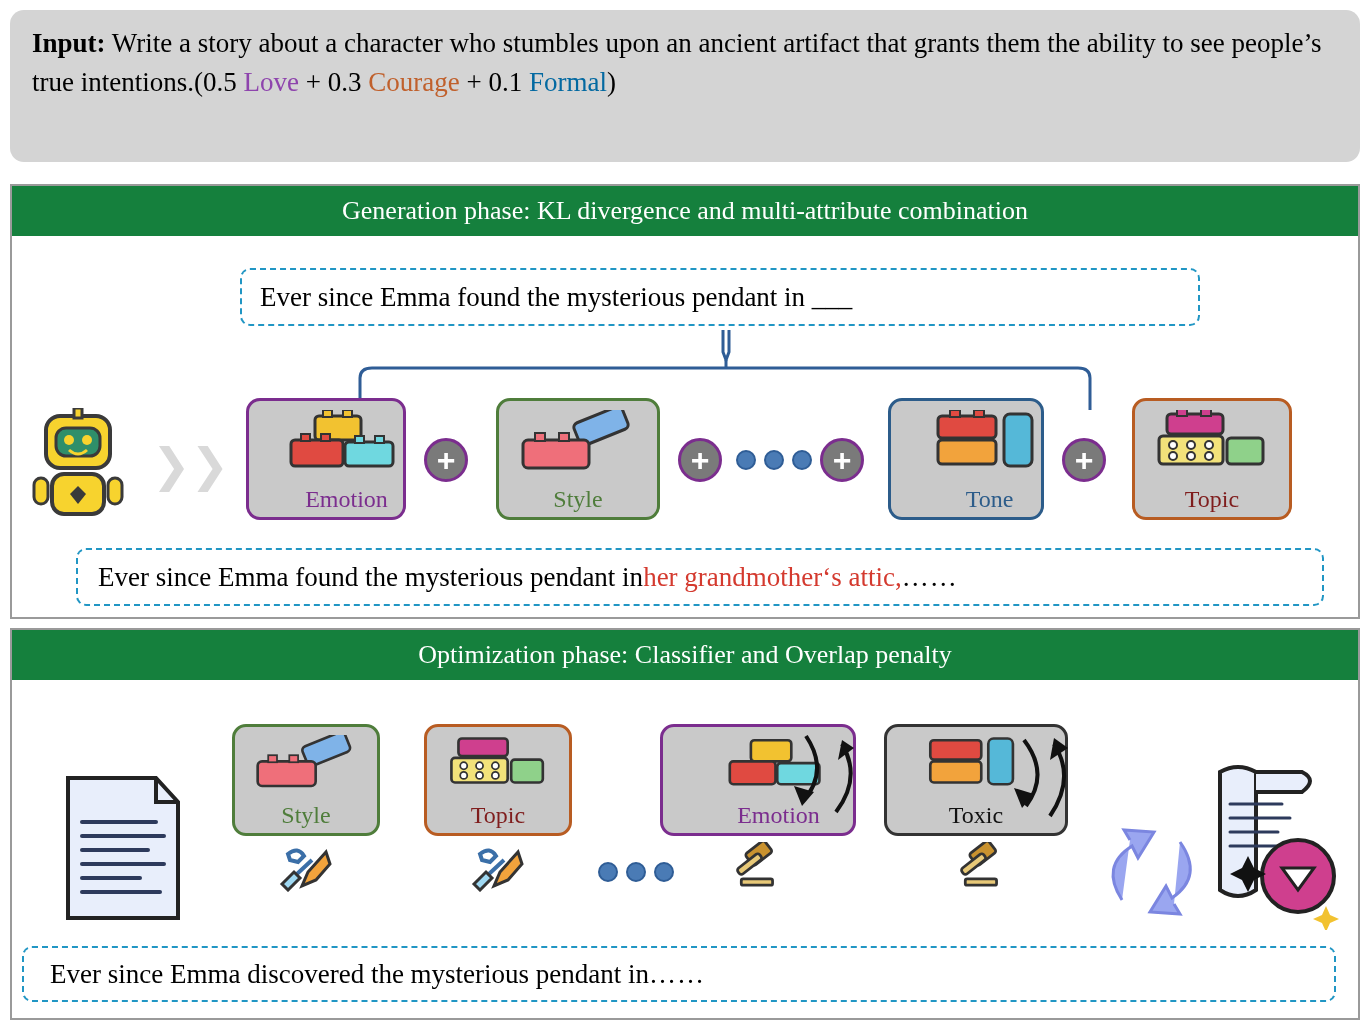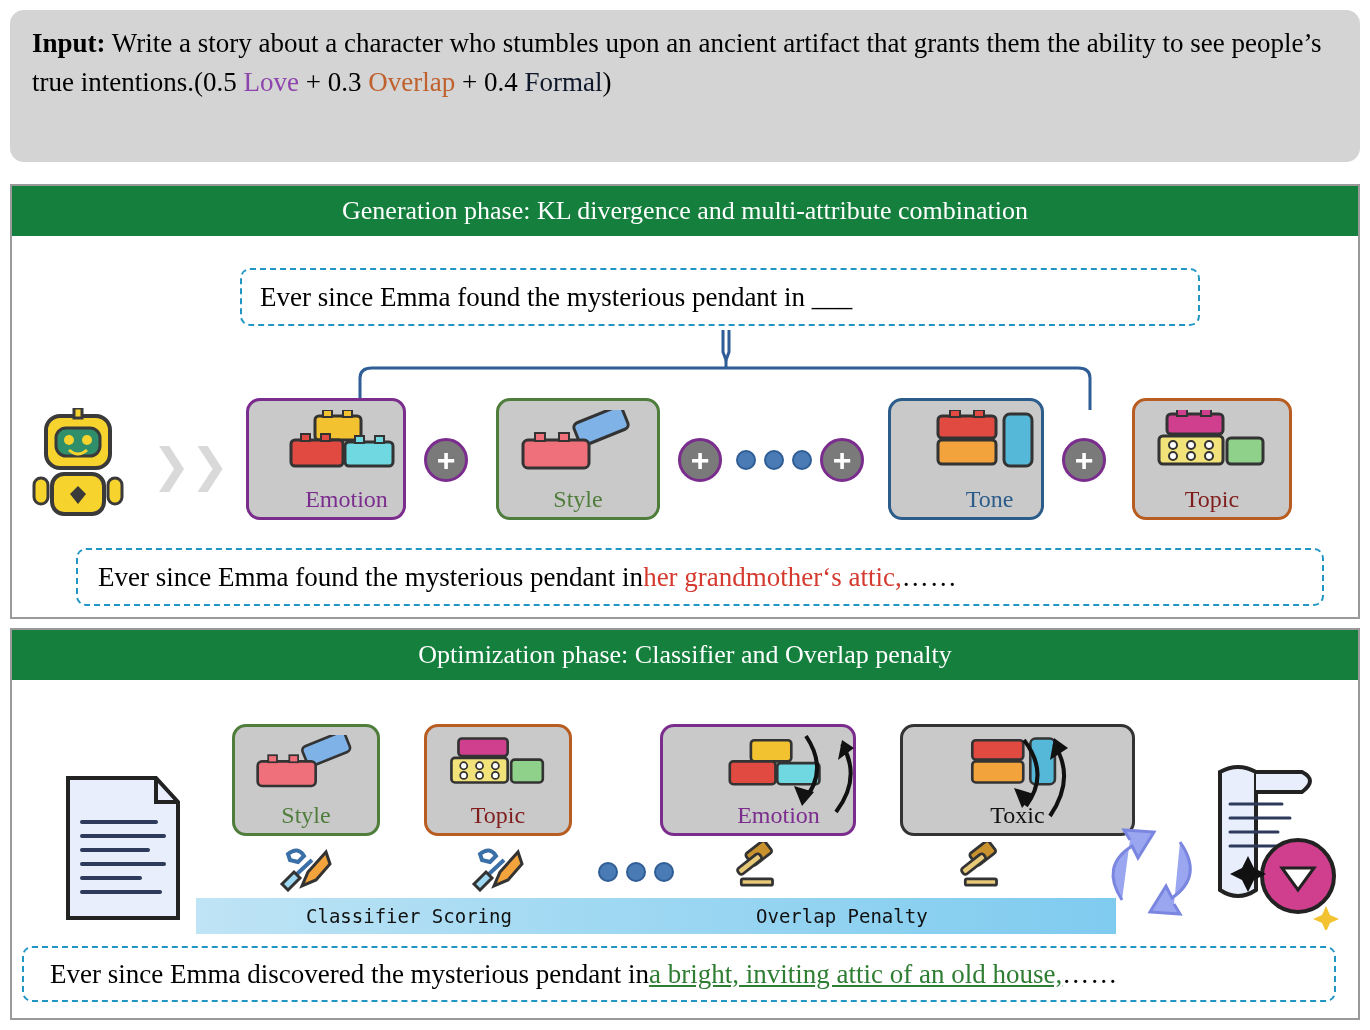--- a/index.html
+++ b/index.html
@@ -15,21 +15,21 @@
   
   .io-box{
     position:absolute;left:10px;top:10px;width:1350px;height:152px;
     background:#d4d4d4;border-radius:14px;box-sizing:border-box;
     padding:14px 22px 10px 22px;
   }
   .io-line{font-size:27px;line-height:39px;color:#000;}
   .io-line b{font-weight:bold;font-family:Liberation Serif, serif;}
   .c-love{color:#8e44ad;}
   .c-courage{color:#c0602c;}
-  .c-formal{color:#0f172a;}
+  .c-formal{color:#0369a1;}
 
   
   .panel{
     position:absolute;left:10px;
     border:2px solid #9a9a9a;box-sizing:border-box;background:#fff;
   }
   .panel-head{
     background:#15803d;color:#fff;text-align:center;
     font-size:26px;line-height:50px;height:50px;
   }
@@ -101,21 +101,21 @@
   .scroll{position:absolute;right:24px;top:760px;width:160px;height:170px;}
 </style>
 </head>
 <body>
 
 <div class="page">
 
   <div class="io-box">
     <div class="io-line">
       <b>Input:</b>
-      <span>Write a story about a character who stumbles upon an ancient artifact that grants them the ability to see people’s true intentions.(0.5 </span><span class="c-love">Love</span><span> + 0.3 </span><span class="c-courage">Overlap</span><span> + 0.4 </span><span class="c-formal">Formal</span><span>)</span>
+      <span>Write a story about a character who stumbles upon an ancient artifact that grants them the ability to see people’s true intentions.(0.5 </span><span class="c-love">Love</span><span> + 0.3 </span><span class="c-courage">Courage</span><span> + 0.1 </span><span class="c-formal">Formal</span><span>)</span>
     </div>
   </div>
 
   <div class="panel" id="panel-gen">
     <div class="panel-head">Generation phase: KL divergence and multi-attribute combination</div>
   </div>
 
   <svg class="svg-layer" width="1370" height="1030">
     <path d="M723 330 L723 352 L726 360 L729 352 L729 330" fill="none" stroke="#2f5d96" stroke-width="3"></path>
     <path d="M360 410 L360 378 Q360 368 372 368 L1078 368 Q1090 368 1090 378 L1090 410" fill="none" stroke="#2f5d96" stroke-width="3"></path>
@@ -273,21 +273,21 @@
     <div class="bricks">
       <svg width="140" height="58" viewBox="0 0 124 66">
         <rect x="30" y="6" width="46" height="24" rx="4" fill="#f2c230" stroke="#333" stroke-width="3"></rect>
         <rect x="6" y="30" width="52" height="26" rx="4" fill="#e04a41" stroke="#333" stroke-width="3"></rect>
         <rect x="60" y="32" width="48" height="24" rx="4" fill="#6fd8e0" stroke="#333" stroke-width="3"></rect>
       </svg>
     </div>
     <div class="lbl">Emotion</div>
   </div>
 
-  <div class="attr b-toxic" style="left:884px;top:724px;width:235px;height:112px;margin-left:16px;">
+  <div class="attr b-toxic" style="left:884px;top:724px;width:184px;height:112px;">
     <div class="bricks">
       <svg width="140" height="58" viewBox="0 0 124 66">
         <rect x="10" y="6" width="58" height="22" rx="4" fill="#e04a41" stroke="#333" stroke-width="3"></rect>
         <rect x="10" y="30" width="58" height="24" rx="4" fill="#f2a33c" stroke="#333" stroke-width="3"></rect>
         <rect x="76" y="4" width="28" height="52" rx="6" fill="#55b8d8" stroke="#333" stroke-width="3"></rect>
       </svg>
     </div>
     <div class="lbl">Toxic</div>
   </div>
 
@@ -316,24 +316,20 @@
     <rect x="18" y="4" width="26" height="16" rx="3" transform="rotate(-38 31 12)" fill="#c9922f" stroke="#333" stroke-width="3"></rect>
     <rect x="6" y="20" width="30" height="8" rx="3" transform="rotate(-38 21 24)" fill="#e8c978" stroke="#333" stroke-width="3"></rect>
     <rect x="12" y="40" width="34" height="7" rx="2" fill="#e8c978" stroke="#333" stroke-width="3"></rect>
   </svg>
   <svg class="tool" style="left:952px;top:842px;" viewBox="0 0 56 50">
     <rect x="18" y="4" width="26" height="16" rx="3" transform="rotate(-38 31 12)" fill="#c9922f" stroke="#333" stroke-width="3"></rect>
     <rect x="6" y="20" width="30" height="8" rx="3" transform="rotate(-38 21 24)" fill="#e8c978" stroke="#333" stroke-width="3"></rect>
     <rect x="12" y="40" width="34" height="7" rx="2" fill="#e8c978" stroke="#333" stroke-width="3"></rect>
   </svg>
 
-  <div class="gradbar">
-    <span id="lbl-classifier">Classifier Scoring</span>
-    <span id="lbl-overlap">Overlap Penalty</span>
-  </div>
 
   <svg class="svg-layer" width="1370" height="1030">
     <path d="M1122 900 q-22 -34 10 -54 l6 12 16 -26 -30 -2 6 10" fill="#9aa6f0" stroke="#7b86e0" stroke-width="3"></path>
     <path d="M1180 842 q24 34 -8 56 l-6 -12 -16 26 30 2 -6 -10" fill="#9aa6f0" stroke="#7b86e0" stroke-width="3"></path>
   </svg>
 
   <svg class="scroll" viewBox="0 0 160 170">
     <path d="M34 12 q18 -10 36 0 V130 q-18 12 -36 0 Z" fill="#e8eefb" stroke="#222" stroke-width="4"></path>
     <path d="M70 12 H116 q16 8 0 20 H70" fill="#e8eefb" stroke="#222" stroke-width="4"></path>
     <g stroke="#2d3a5c" stroke-width="3" stroke-linecap="round">
@@ -343,17 +339,16 @@
         <line x1="44" y1="86" x2="100" y2="86"></line>
     </g>
     <circle cx="112" cy="116" r="36" fill="#cf3f8e" stroke="#222" stroke-width="4"></circle>
     <path d="M96 108 h32 l-16 22 z" fill="#fff" stroke="#222" stroke-width="3"></path>
     <path d="M62 96 l6 12 12 6 -12 6 -6 12 -6 -12 -12 -6 12 -6 z" fill="#111"></path>
     <path d="M140 146 l4 9 9 4 -9 4 -4 9 -4 -9 -9 -4 9 -4 z" fill="#f2c230"></path>
   </svg>
 
   <div class="dashed" id="sent-bot">
     <span>Ever since Emma discovered the mysterious pendant in </span>
-      <span class="u-green">a bright, inviting attic of an old house,</span>
       <span class="dots-txt">……</span>
   </div>
 
 </div>
 
 </body></html>

